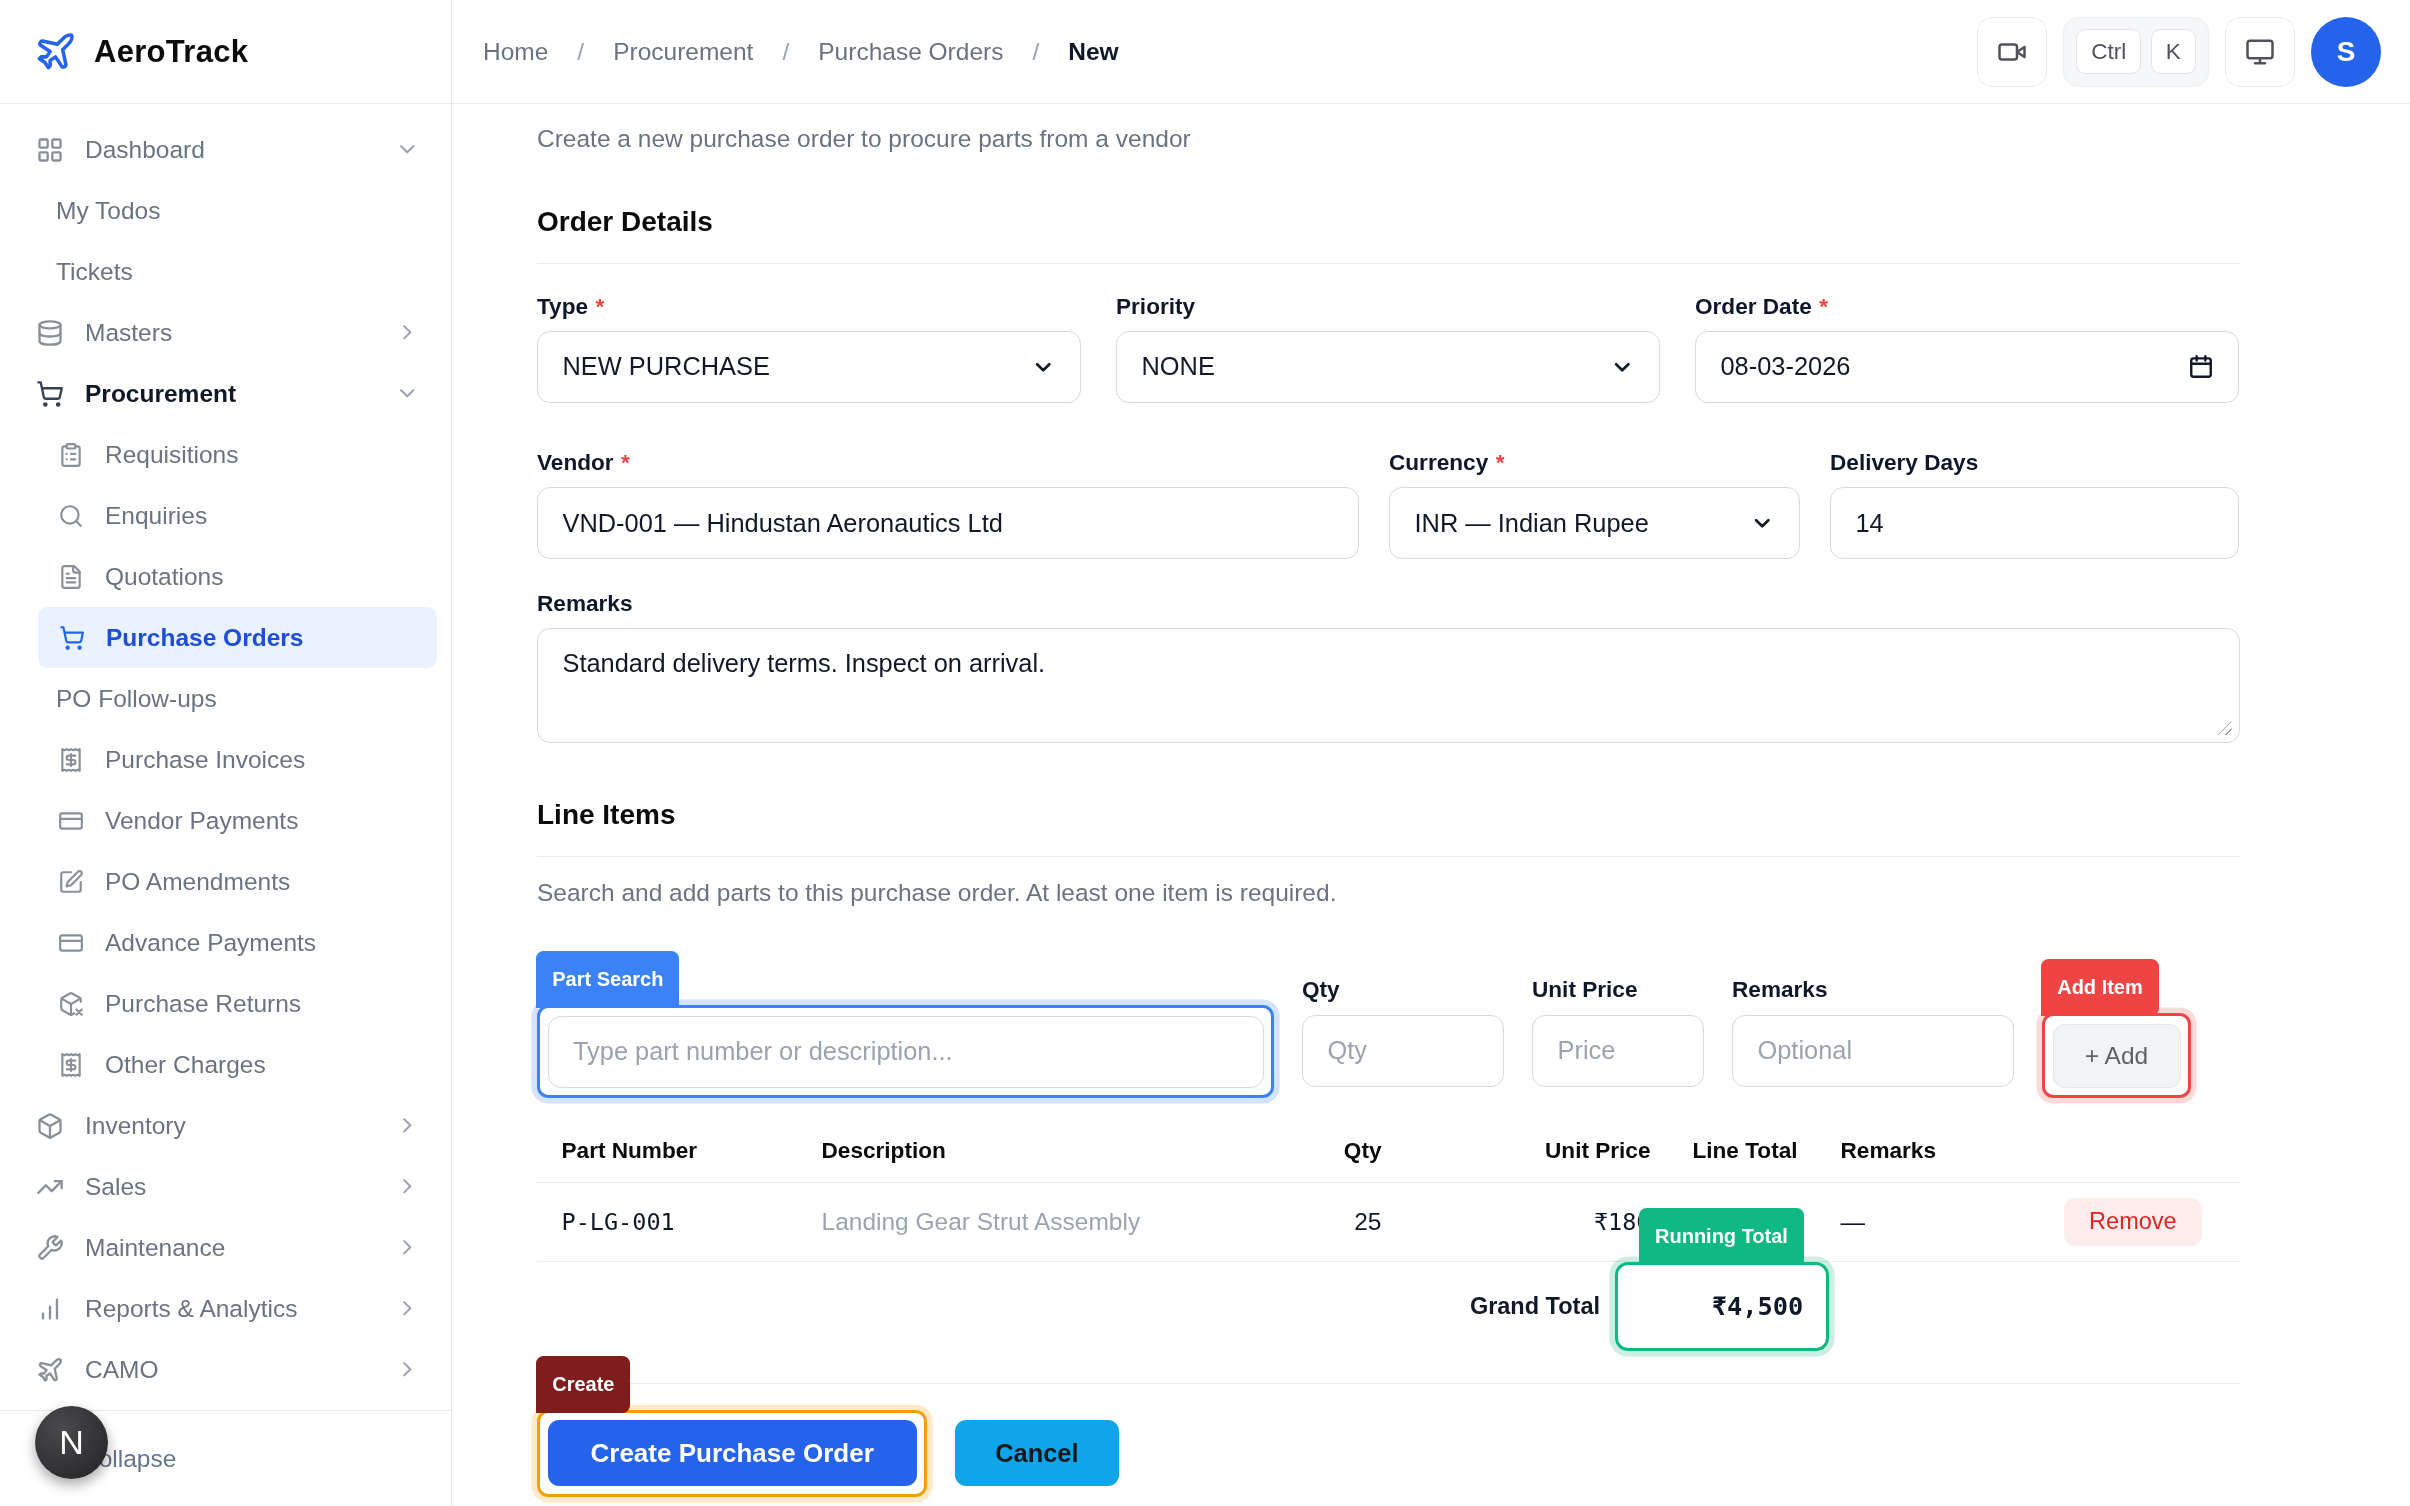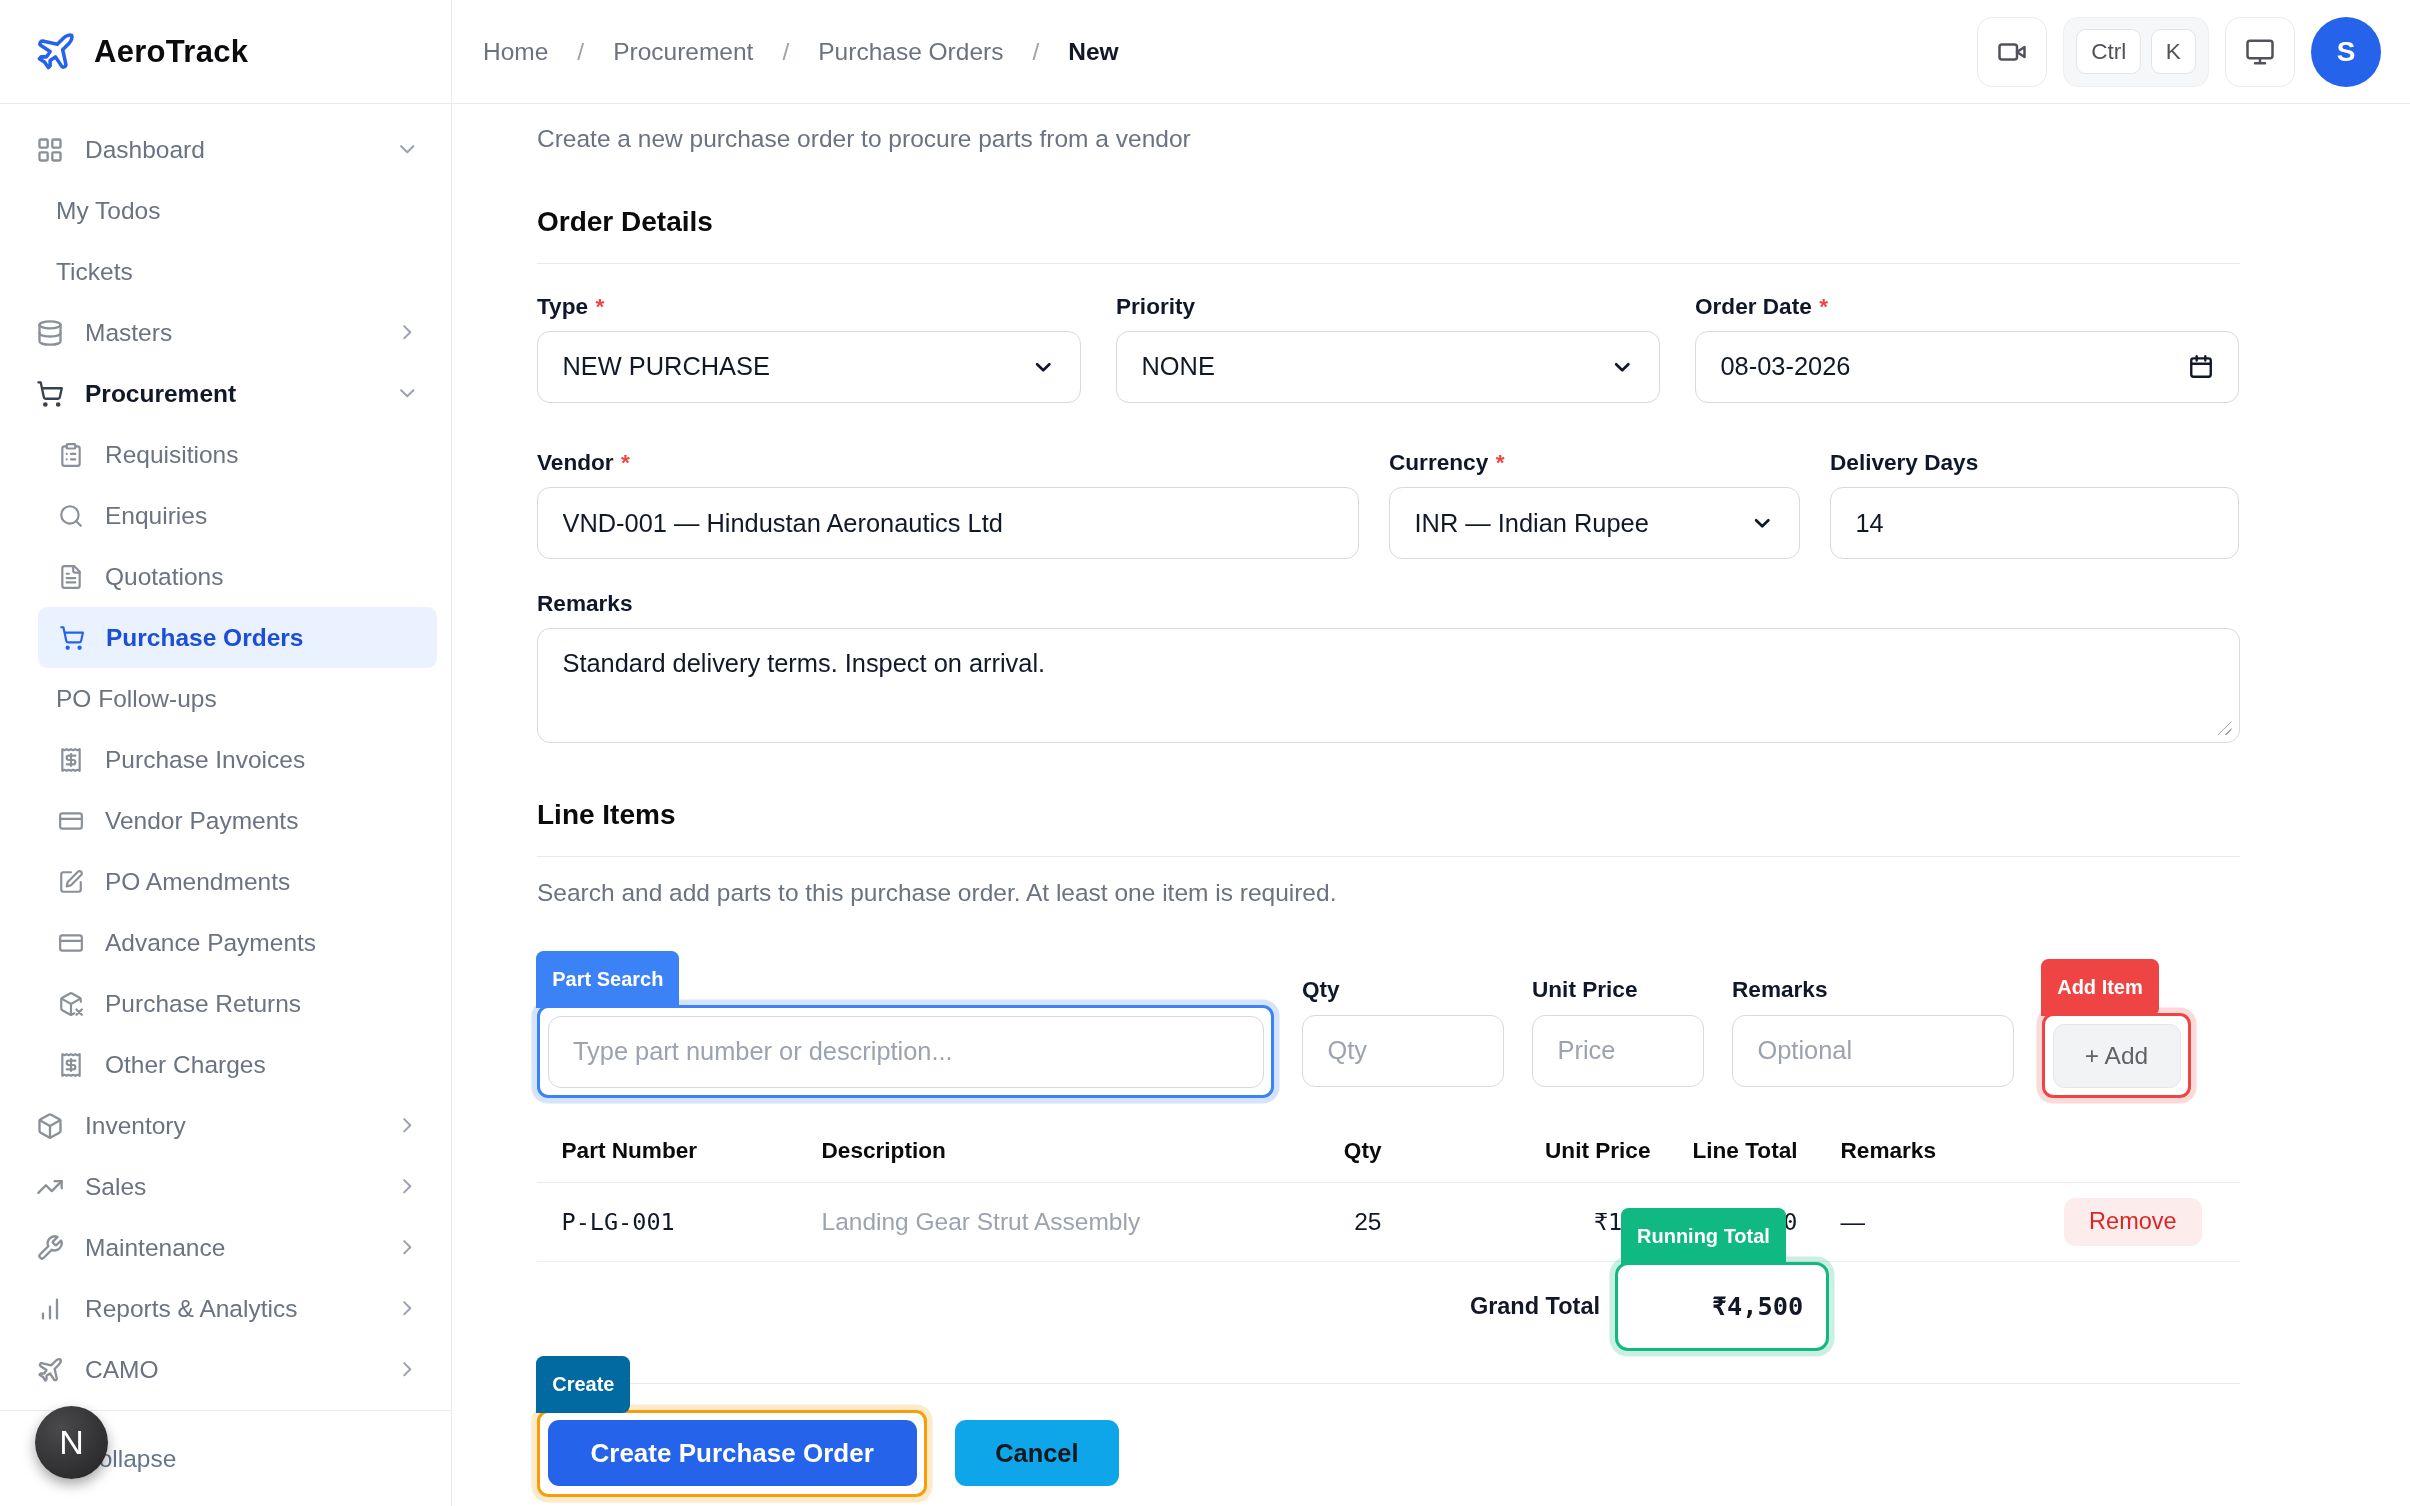--- a/index.html
+++ b/index.html
@@ -77,21 +77,21 @@
   
   .search-row{display:flex;align-items:flex-end;gap:28px;margin-top:70px}
   .anno{position:relative;border:3.8px solid;border-radius:11.3px;padding:7.5px;background:#fff}
   .anno.blue{border-color:#3b82f6;box-shadow:0 0 0 5.6px rgba(59,130,246,.22)}
   .anno.red{border-color:#ef4444;box-shadow:0 0 0 5.6px rgba(239,68,68,.20)}
   .anno.orange{border-color:#f59e0b;box-shadow:0 0 0 5.6px rgba(245,158,11,.22)}
   .anno-badge{position:absolute;bottom:100%;left:-3.8px;color:#fff;font-size:20px;font-weight:700;
     padding:17px 16px;white-space:nowrap;z-index:6}
   .anno-badge.blue{background:#3b82f6;border-radius:7.5px 7.5px 0 0}
   .anno-badge.red{background:#ef4444;border-radius:7.5px 7.5px 7.5px 0}
-  .anno-badge.orange{background:#0369a1;border-radius:7.5px 7.5px 7.5px 0}
+  .anno-badge.orange{background:#7f1d1d;border-radius:7.5px 7.5px 7.5px 0}
   .anno-badge.green{background:#10b981;border-radius:7.5px 7.5px 0 0}
   .search-input{width:716px}
   .col{display:flex;flex-direction:column}
   .col .frm-label{margin-bottom:11.3px}
   .col .control{margin-bottom:11.3px}
   .qty-input{width:202px}
   .price-input{width:172px}
   .rmk-input{width:282px}
   .add-btn{width:128px;height:64px;background:#f2f3f5;border:1.4px solid #e4e6ea;border-radius:11.3px;
     color:#5f6368;font-size:24.5px;display:flex;align-items:center;justify-content:center;cursor:pointer}
@@ -110,21 +110,21 @@
   .remove-pill{background:#fdecec;color:#dc2626;font-size:23.5px;padding:10.4px 25.4px;border-radius:11.3px;
     border:none;cursor:pointer;font-family:inherit}
 
   .grand-row{display:flex;align-items:center;justify-content:flex-end;padding-right:411px;
     margin-top:-7.5px;height:104px}
   .grand-label{font-size:23.5px;font-weight:700;margin-right:15px}
   .gt-anno{position:relative;width:214px;height:89px;border:3.8px solid #10b981;border-radius:13px;
     box-shadow:0 0 0 5.6px rgba(16,185,129,.22);background:#fff;display:flex;align-items:center;
     justify-content:flex-end;padding-right:22.6px}
   .gt-value{font-family:"DejaVu Sans Mono","DejaVu Sans",monospace;font-weight:700;font-size:25.4px}
-  .gt-anno .anno-badge{left:3px}
+  .gt-anno .anno-badge{left:21px}
 
   .actions-row{display:flex;align-items:center;margin-top:26px}
   .create-btn{height:66px;padding:0 43px;background:#2563eb;border:none;border-radius:11.3px;color:#fff;
     font-size:26px;font-weight:700;cursor:pointer;font-family:inherit}
   .cancel-btn{height:66px;padding:0 40px;margin-left:28px;background:#0ea5e9;border:none;border-radius:11.3px;
     color:#16181d;font-size:25.4px;font-weight:700;cursor:pointer;font-family:inherit}
 </style>
 </head>
 <body>
 

